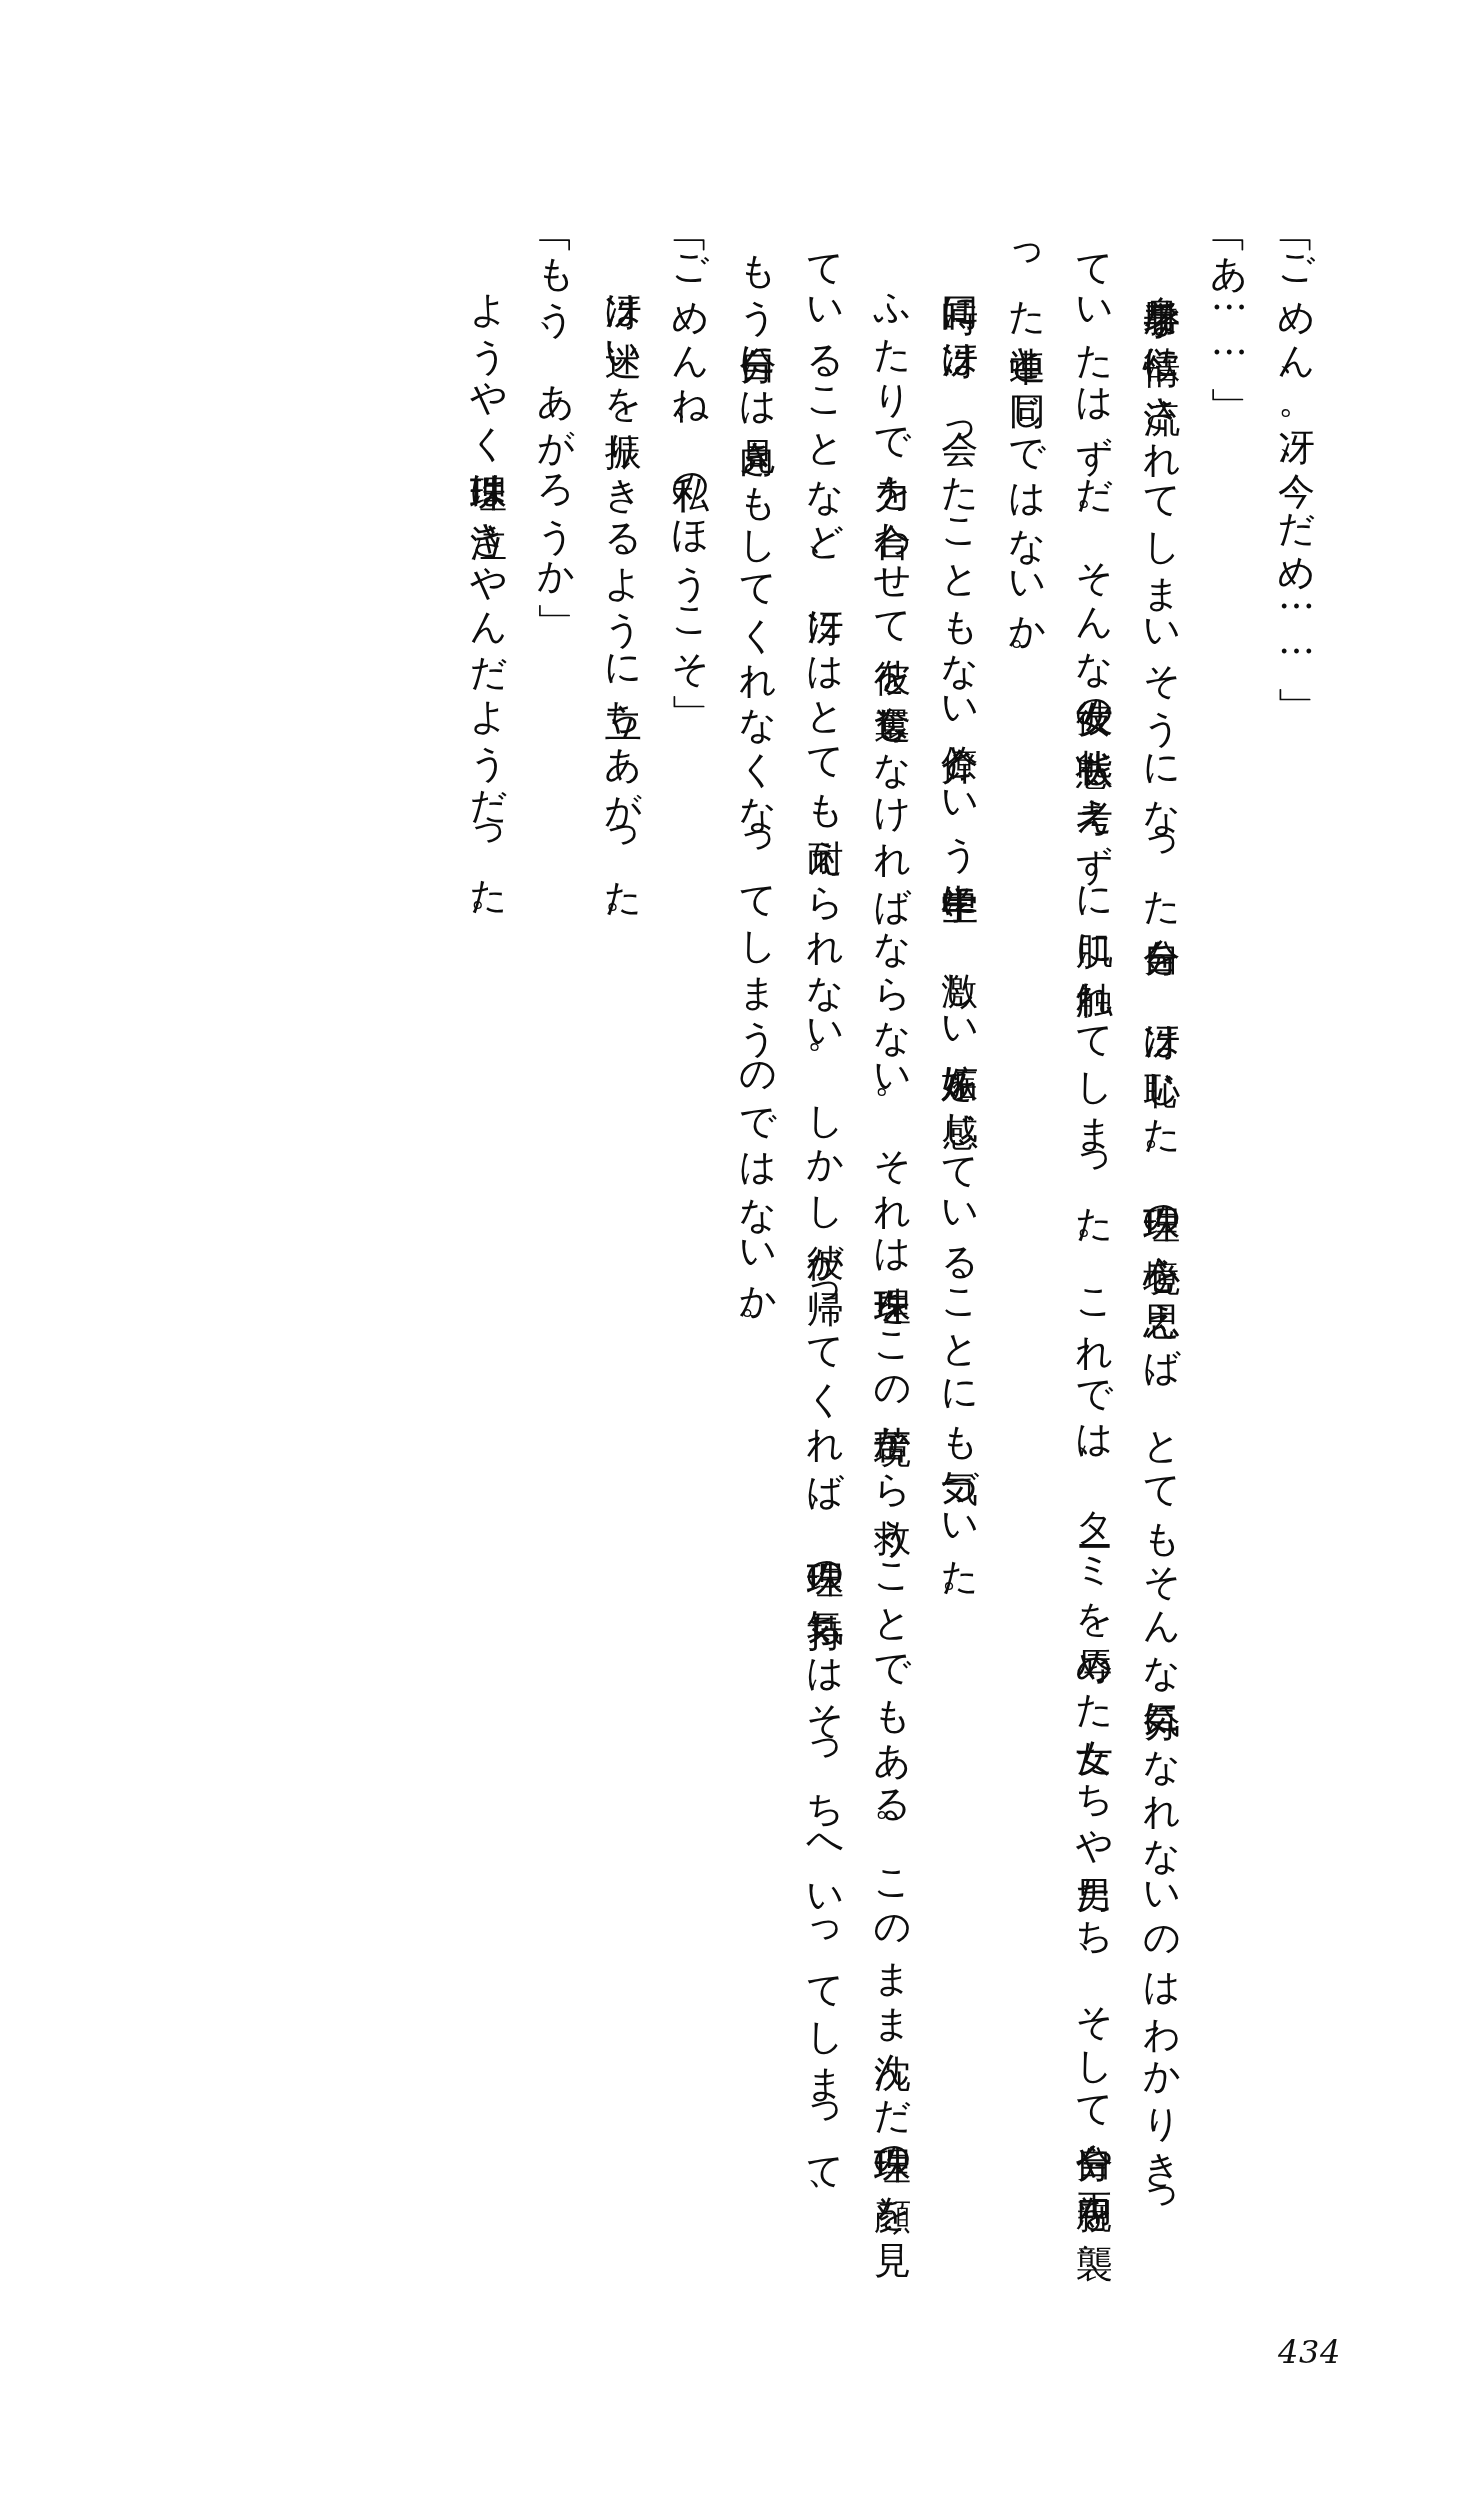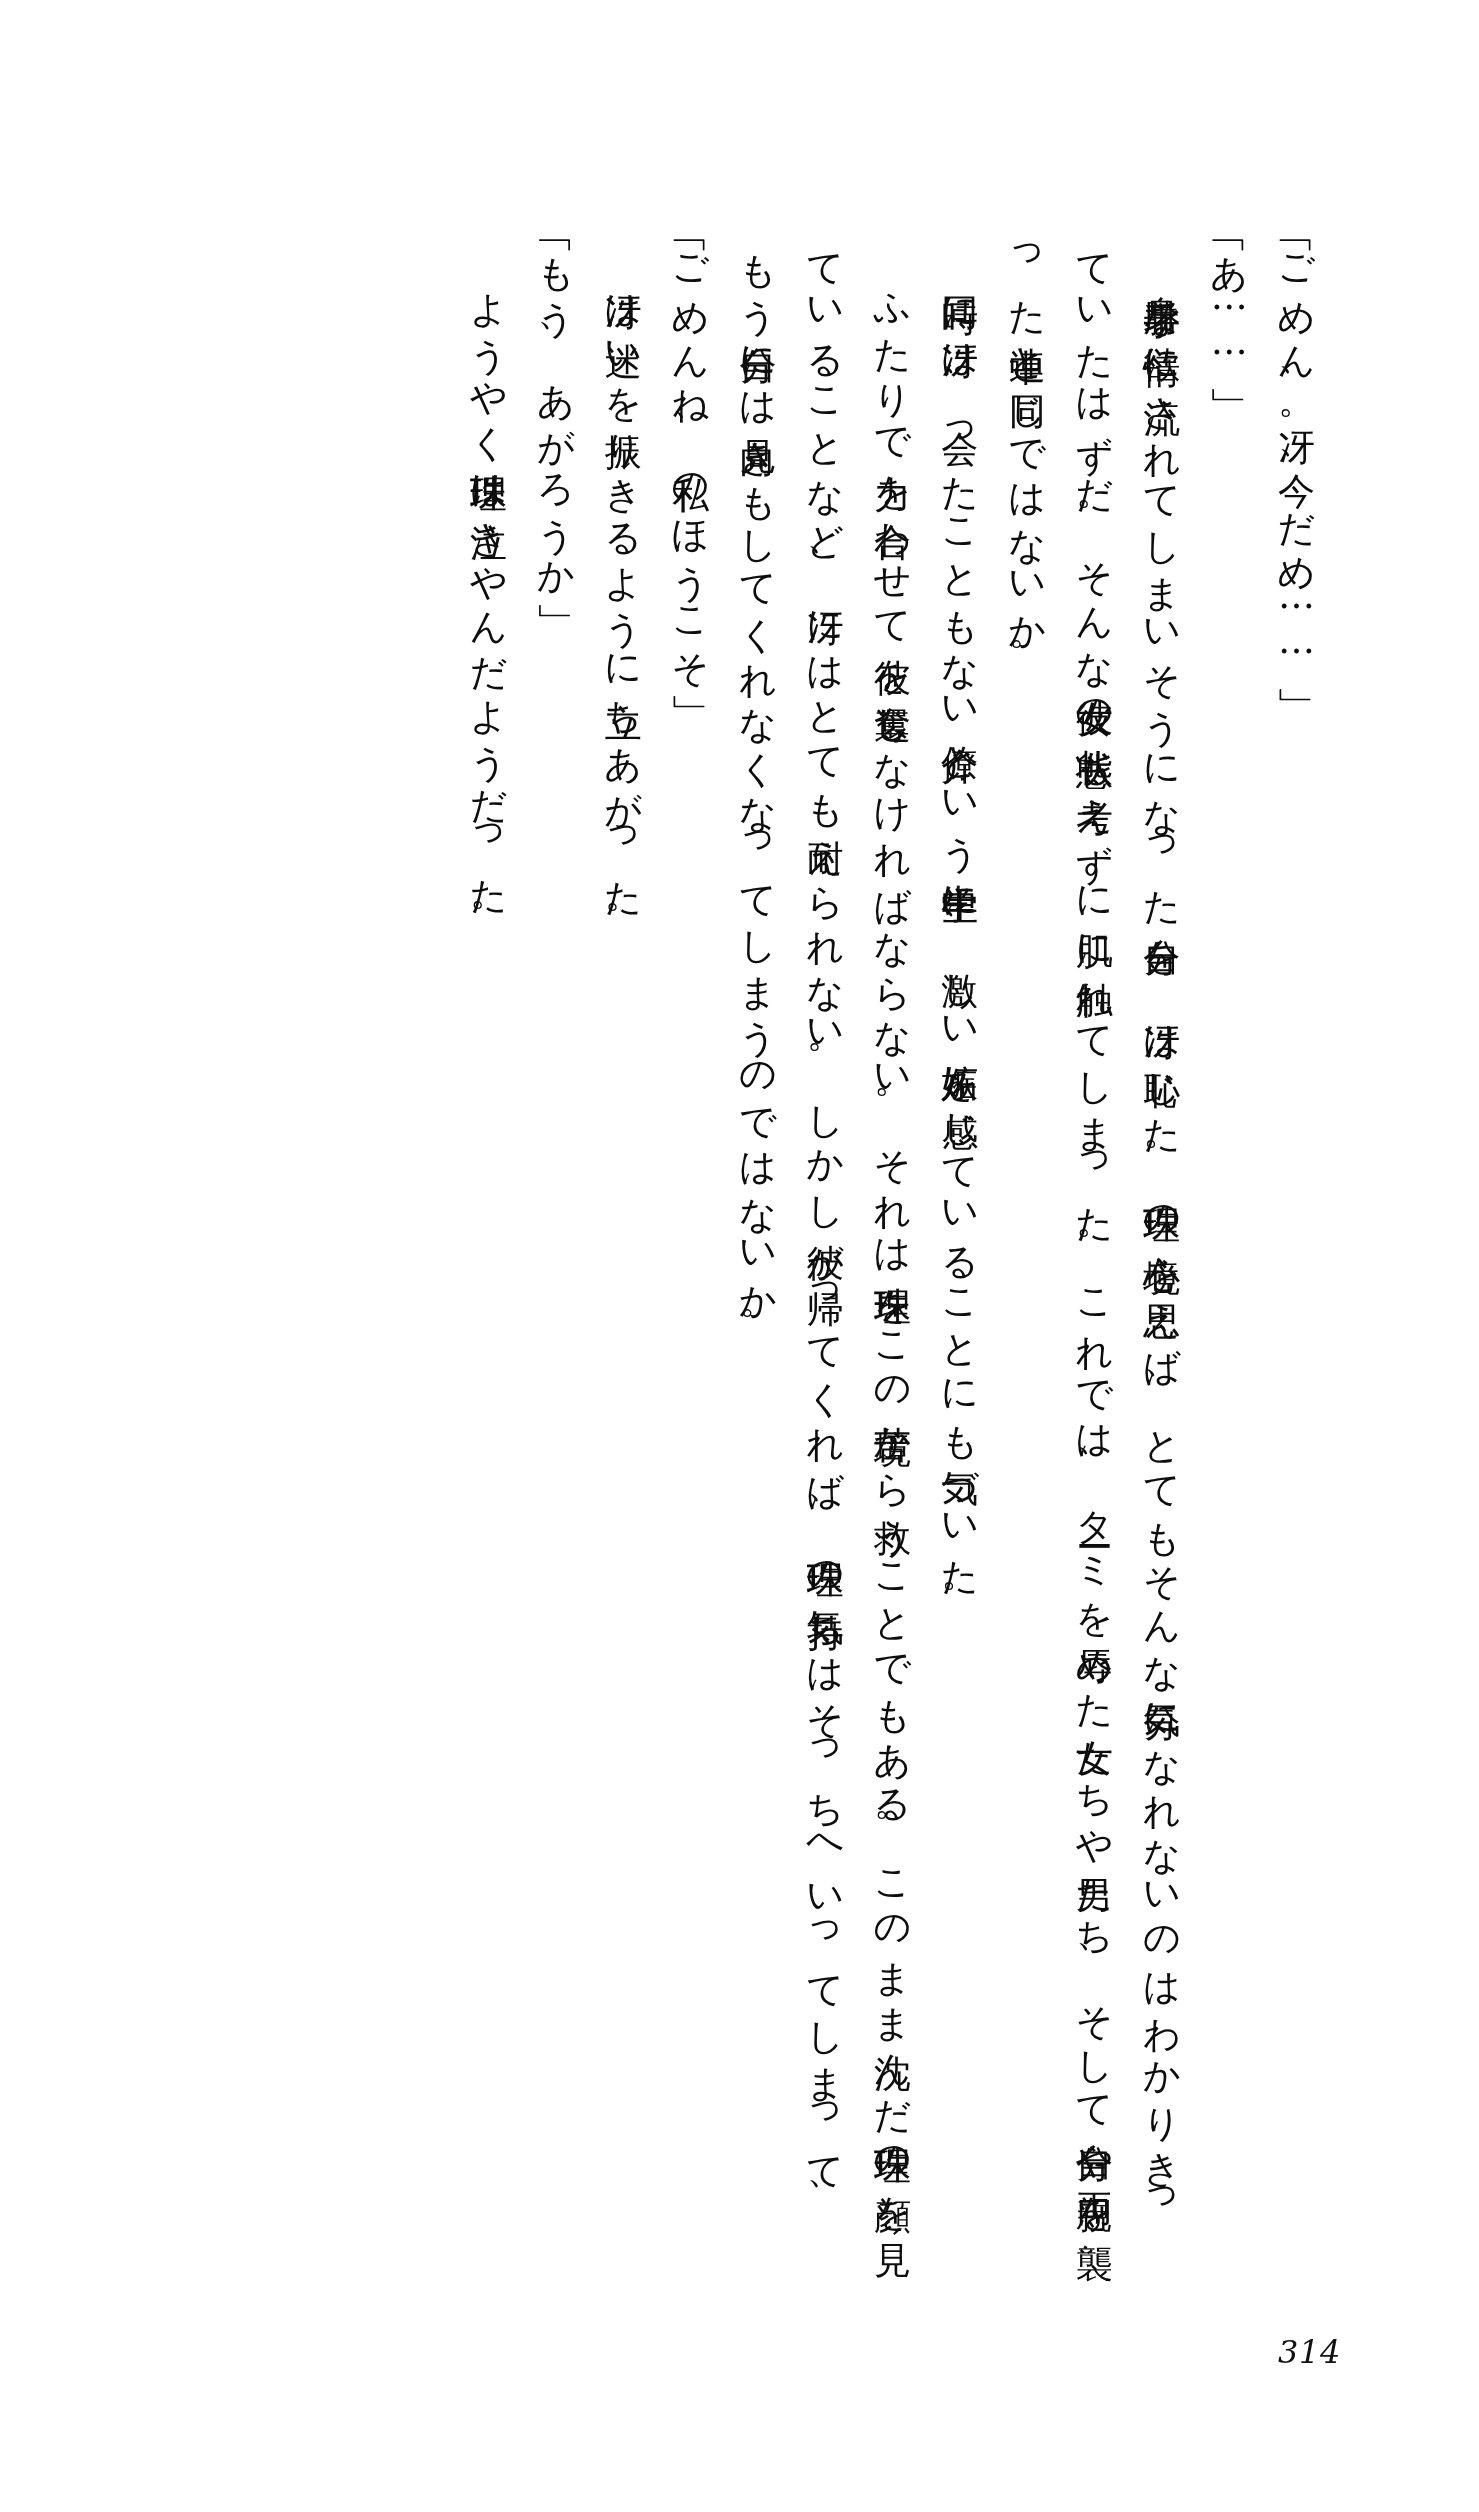--- a/index.html
+++ b/index.html
@@ -70,16 +70,16 @@
     <p>「あ……」</p>
     <p>　身勝手な欲情に流されてしまいそうになった自分を、冴は恥じた。珠理の心境を思えば、とてもそんな気分になれないのはわかりきっていたはずだ。そんな彼女の状態も考えずに肌に触れてしまった。これでは、ターミを辱めた女たちや男たち、そして自分や両親を襲った連中と同じではないか。</p>
     <p>　同時に冴は、会ったこともない僚介という中学生に、激しい嫉妬を感じていることにも気づいた。</p>
     <p>　ふたりで力を合わせて彼を奪還しなければならない。それは珠理をこの苦境から救うことでもある。このまま沈んだ珠理の顔を見ていることなど、冴にはとても耐えられない。しかし彼が帰ってくれば、珠理の気持ちはそっちへいってしまって、もう自分には見向きもしてくれなくなってしまうのではないか。</p>
     <p>「ごめんね、私のほうこそ」</p>
     <p>　冴は迷いを振りきるように立ちあがった。</p>
     <p>「もう、あがろうか」</p>
     <p>　ようやく珠理は泣きやんだようだった。</p>
   </div>
 
-  <div id="page-number">314</div>
+  <div id="page-number">434</div>
 
 </div>
 
 
 </body></html>

